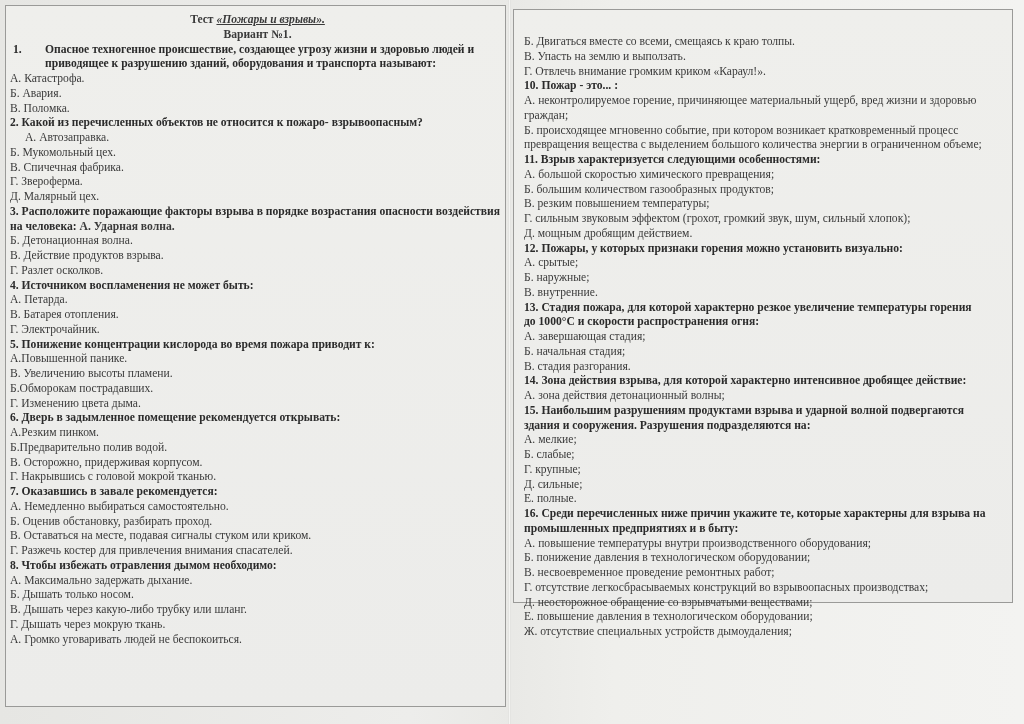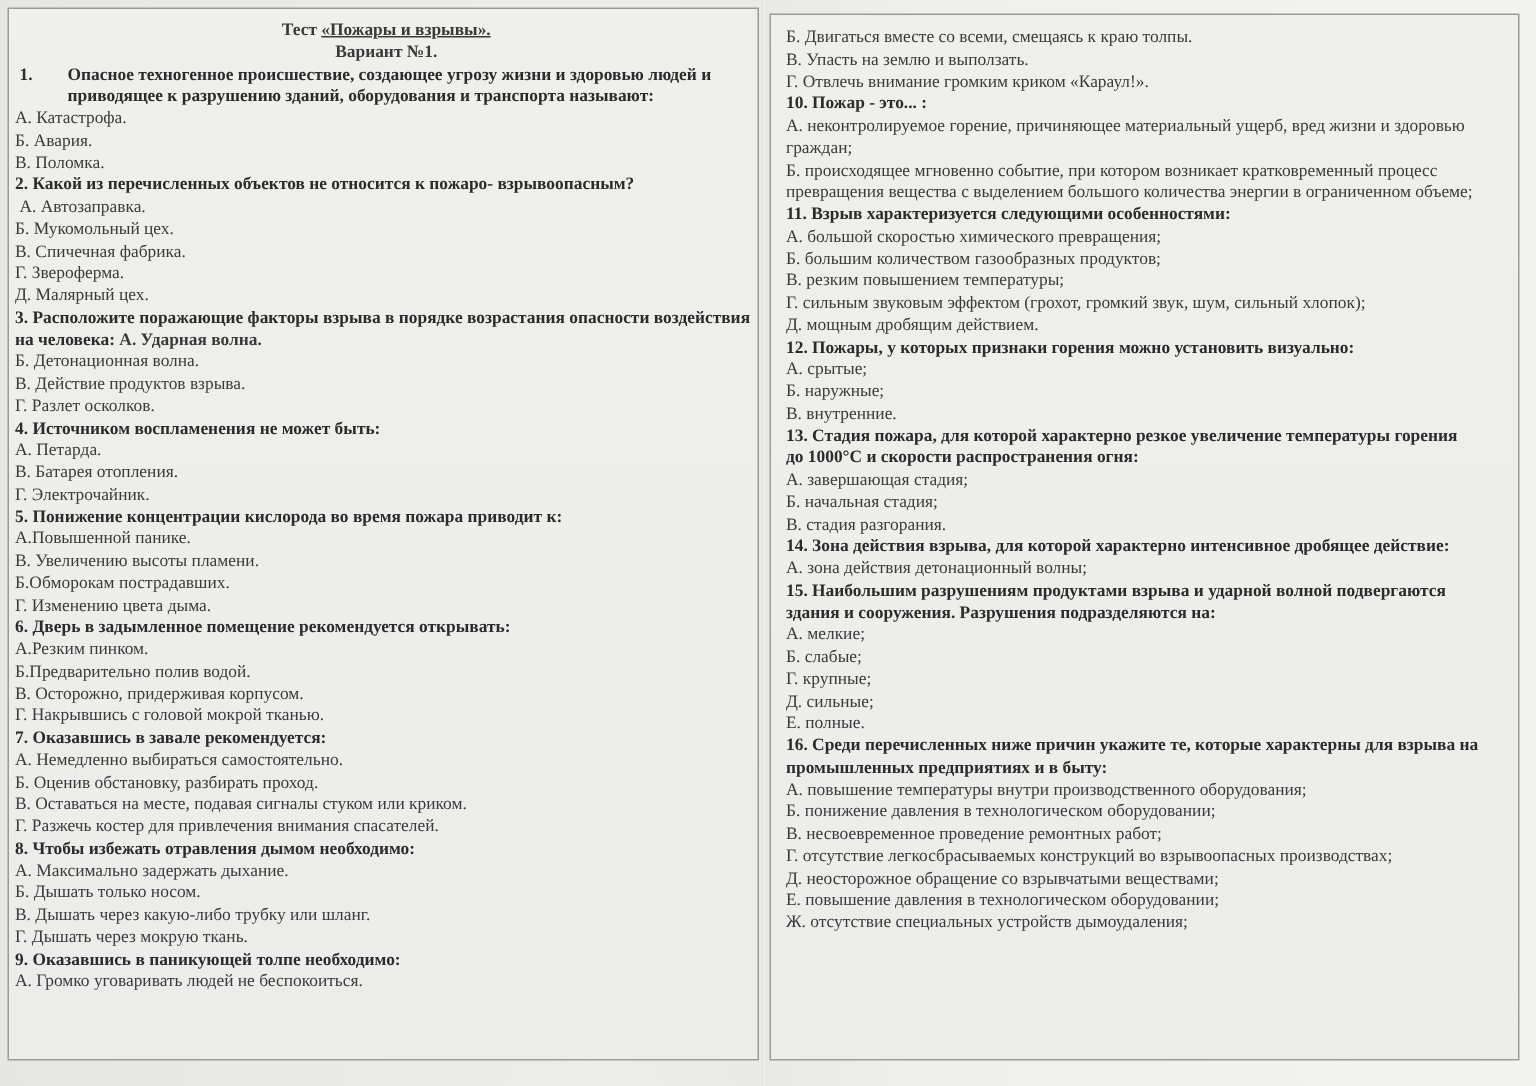--- a/index.html
+++ b/index.html
@@ -12,34 +12,34 @@
   }
   .page {
     position: absolute;
     box-sizing: border-box;
     border: 1px solid #9a9a98;
     background: linear-gradient(180deg, #efefec 0%, #ececea 100%);
     font-size: 11.6px;
     line-height: 14.75px;
   }
   #page-left { left: 5px; top: 5px; width: 501px; height: 702px; padding: 7px 0 0 4px; }
-  #page-right { left: 513px; top: 9px; width: 500px; height: 698px; padding: 8px 0 0 10px; }
+  #page-right { left: 513px; top: 9px; width: 500px; height: 594px; padding: 25px 0 0 10px; }
   .fold {
     position: absolute; left: 508px; top: 0; width: 3px; height: 724px;
     background: linear-gradient(90deg, #dcdcd9, #f4f4f2, #dcdcd9);
   }
   .title-line { text-align: center; font-weight: bold; }
-  .title-line .title-em { text-decoration: underline; }
+  .title-line .title-em { font-style: italic; text-decoration: underline; }
   .q { font-weight: bold; color: #2b2b2b; }
   .q1 { display: flex; }
   .q1 .num { width: 32px; flex: none; padding-left: 3px; }
   .q1 .txt { flex: 1; padding-right: 20px; }
   .opt { white-space: nowrap; }
   .inline-opt { font-weight: bold; color: #3a3a3a; }
-  .indent1 { padding-left: 3px; }
+  .indent1 { padding-left: 3px; margin-left: 12px; }
 </style>
 </head>
 <body>
 
 <div class="fold"></div>
 
 <div id="page-left" class="page">
   <div class="title-line">
     <span>Тест </span><span class="title-em">«Пожары и взрывы».</span>
   </div>
@@ -87,21 +87,20 @@
   <div class="opt">Б. Оценив обстановку, разбирать проход.</div>
   <div class="opt">В. Оставаться на месте, подавая сигналы стуком или криком.</div>
   <div class="opt">Г. Разжечь костер для привлечения внимания спасателей.</div>
 
   <div class="q">8. Чтобы избежать отравления дымом необходимо:</div>
   <div class="opt">А. Максимально задержать дыхание.</div>
   <div class="opt">Б. Дышать только носом.</div>
   <div class="opt">В. Дышать через какую-либо трубку или шланг.</div>
   <div class="opt">Г. Дышать через мокрую ткань.</div>
 
-  <div class="q">9. Оказавшись в паникующей толпе необходимо:</div>
   <div class="opt">А. Громко уговаривать людей не беспокоиться.</div>
 </div>
 
 <div id="page-right" class="page">
   <div class="opt">Б. Двигаться вместе со всеми, смещаясь к краю толпы.</div>
   <div class="opt">В. Упасть на землю и выползать.</div>
   <div class="opt">Г. Отвлечь внимание громким криком «Караул!».</div>
 
   <div class="q">10. Пожар - это... :</div>
   <div style="padding-right:30px">А. неконтролируемое горение, причиняющее материальный ущерб, вред жизни и здоровью граждан;</div>

